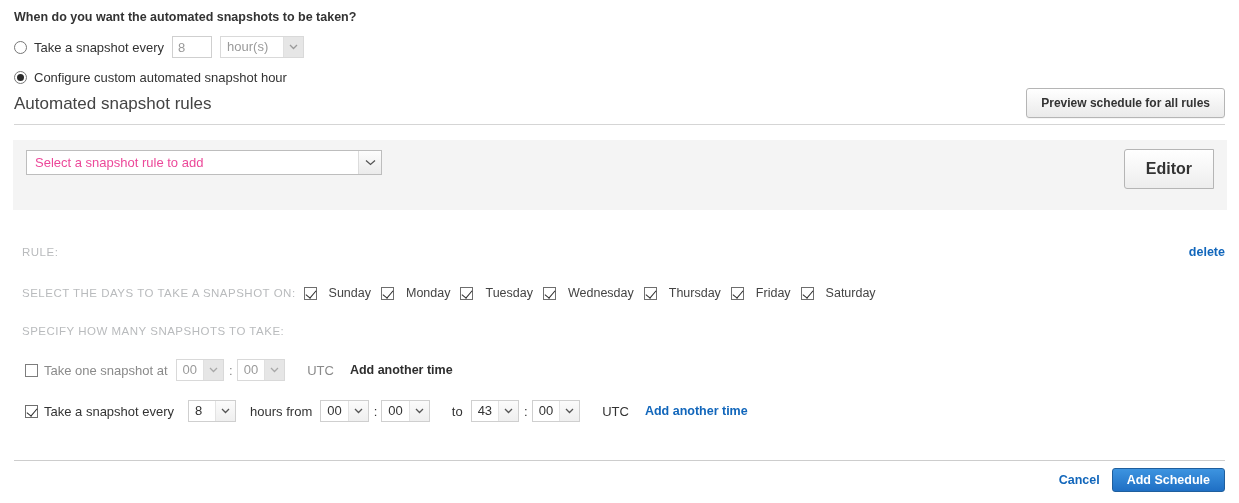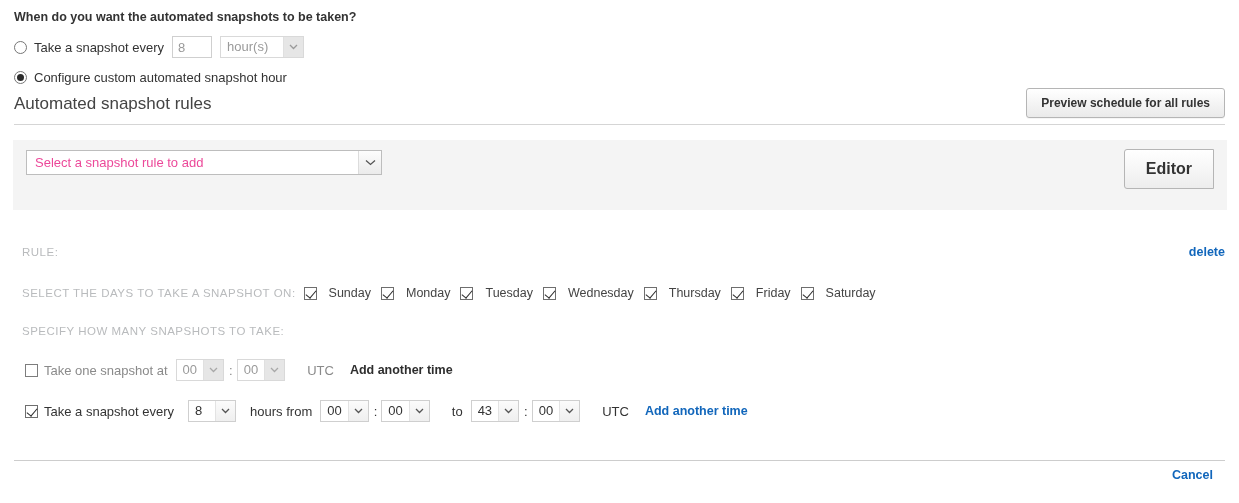--- a/index.html
+++ b/index.html
@@ -400,13 +400,14 @@
     </span>
     <span class="txt ml8">UTC</span>
     <span class="link" style="margin-left:16px">Add another time</span>
   </div>
 
 </div>
 
 <div class="footer-sep"></div>
 <div class="footer-actions">
   <span class="cancel-link">Cancel</span>
+  <button class="btn-primary">Add Schedule</button>
 </div>
 
 </body></html>

